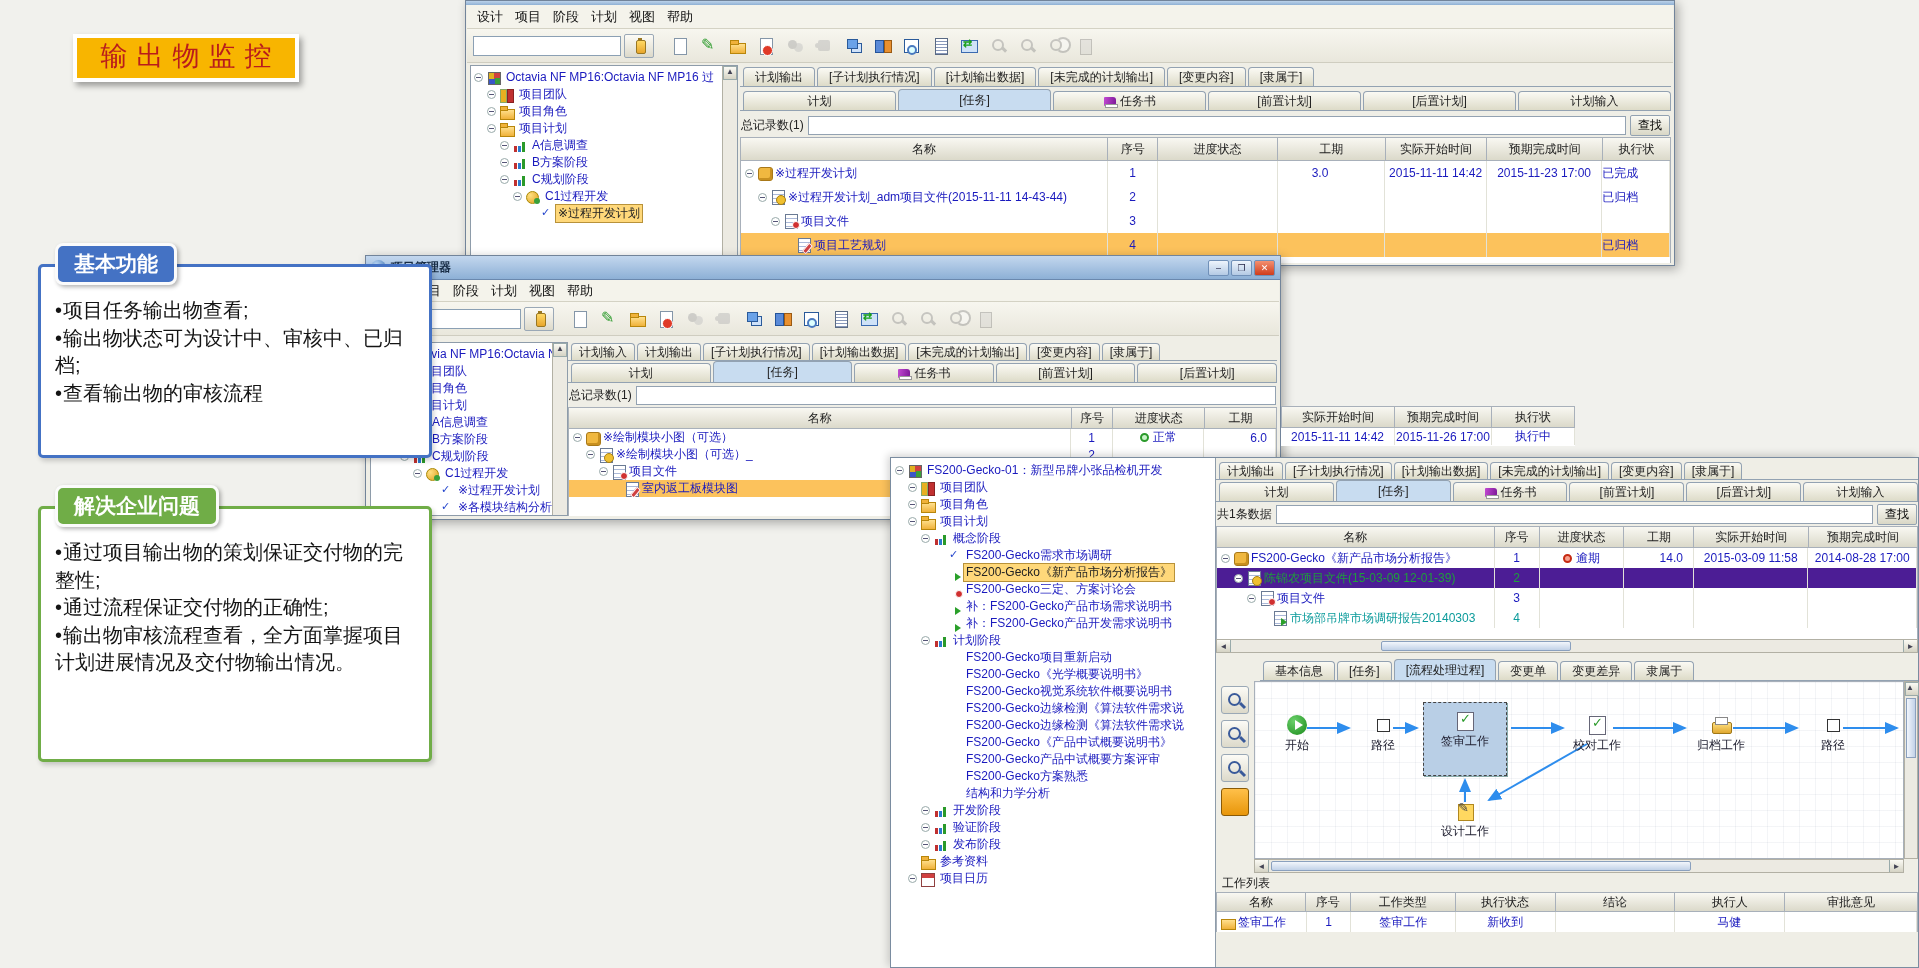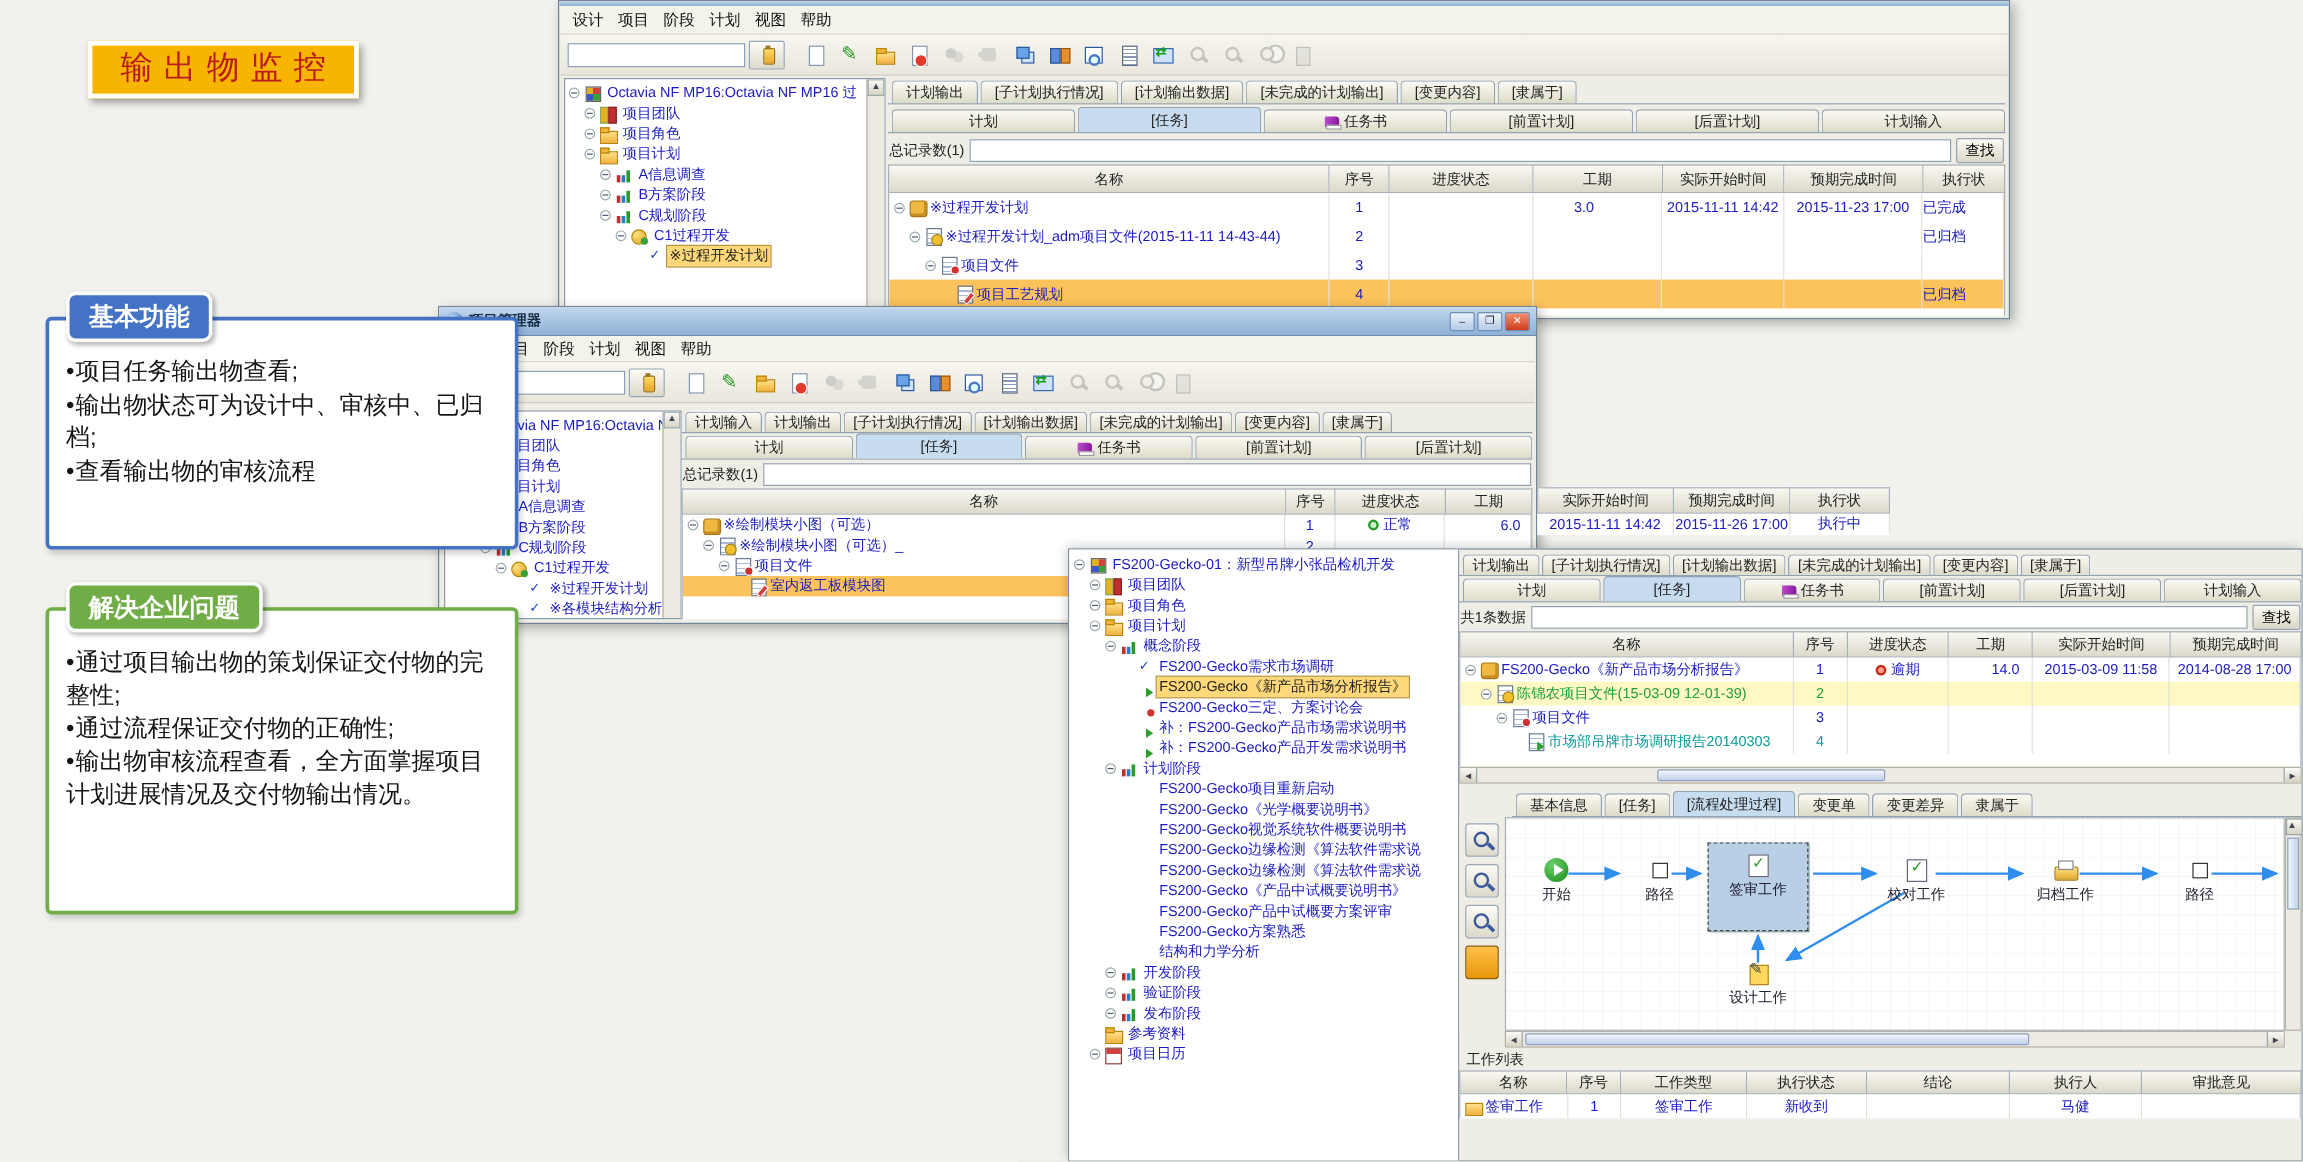--- a/index.html
+++ b/index.html
@@ -89,21 +89,21 @@
   .hc{height:100%;display:flex;align-items:center;justify-content:center;font-size:12px;color:#222;
     background:linear-gradient(#f9f8f2,#dbd9ca);border:1px solid #a8b0ba;border-left:none;overflow:hidden;white-space:nowrap;}
   .hc:nth-of-type(1){border-left:1px solid #a8b0ba;}
   .tblbody{position:absolute;left:0;right:0;bottom:0;background:#fff;border-left:1px solid #a8b0ba;border-right:1px solid #a8b0ba;overflow:hidden;}
   .trow{display:flex;align-items:center;}
   .tc{height:100%;display:flex;align-items:center;font-size:12px;color:#1a1abe;border-right:1px solid #e2e2d8;overflow:hidden;white-space:nowrap;}
   .ctr{justify-content:center;}
   .num{justify-content:flex-end;padding-right:56px;}
   .namecell{padding-left:3px;}
   .trow.hl{background:#fcc25c;}
-  #p3 .trow.hl{background:#fef9c3;}
+  #p3 .trow.hl{background:#4c1d95;}
   .trow.green .tc{color:#1f9e3c;}
   .trow.teal .tc{color:#0b9b9b;}
   .statdot{display:none;width:9px;height:9px;border-radius:50%;margin-right:4px;flex:none;}
   .statdot.dot-g{display:inline-block;background:#c9f3c9;border:2px solid #2b9a2b;}
   .statdot.dot-r{display:inline-block;background:#f7a08e;border:2px solid #c62a12;}
   .indsp{display:inline-block;flex:none;height:1px;}
   .knob{flex:none;width:9px;height:9px;border:1px solid #96a;border:1px solid #9aa;border-radius:50%;margin:0 3px 0 1px;position:relative;background:#fff;visibility:hidden;}
   .knob::after{content:"";position:absolute;left:1px;right:1px;top:3px;height:1px;background:#557;}
   .trow.ex .knob,.titem.ex .knob{visibility:visible;}
 

